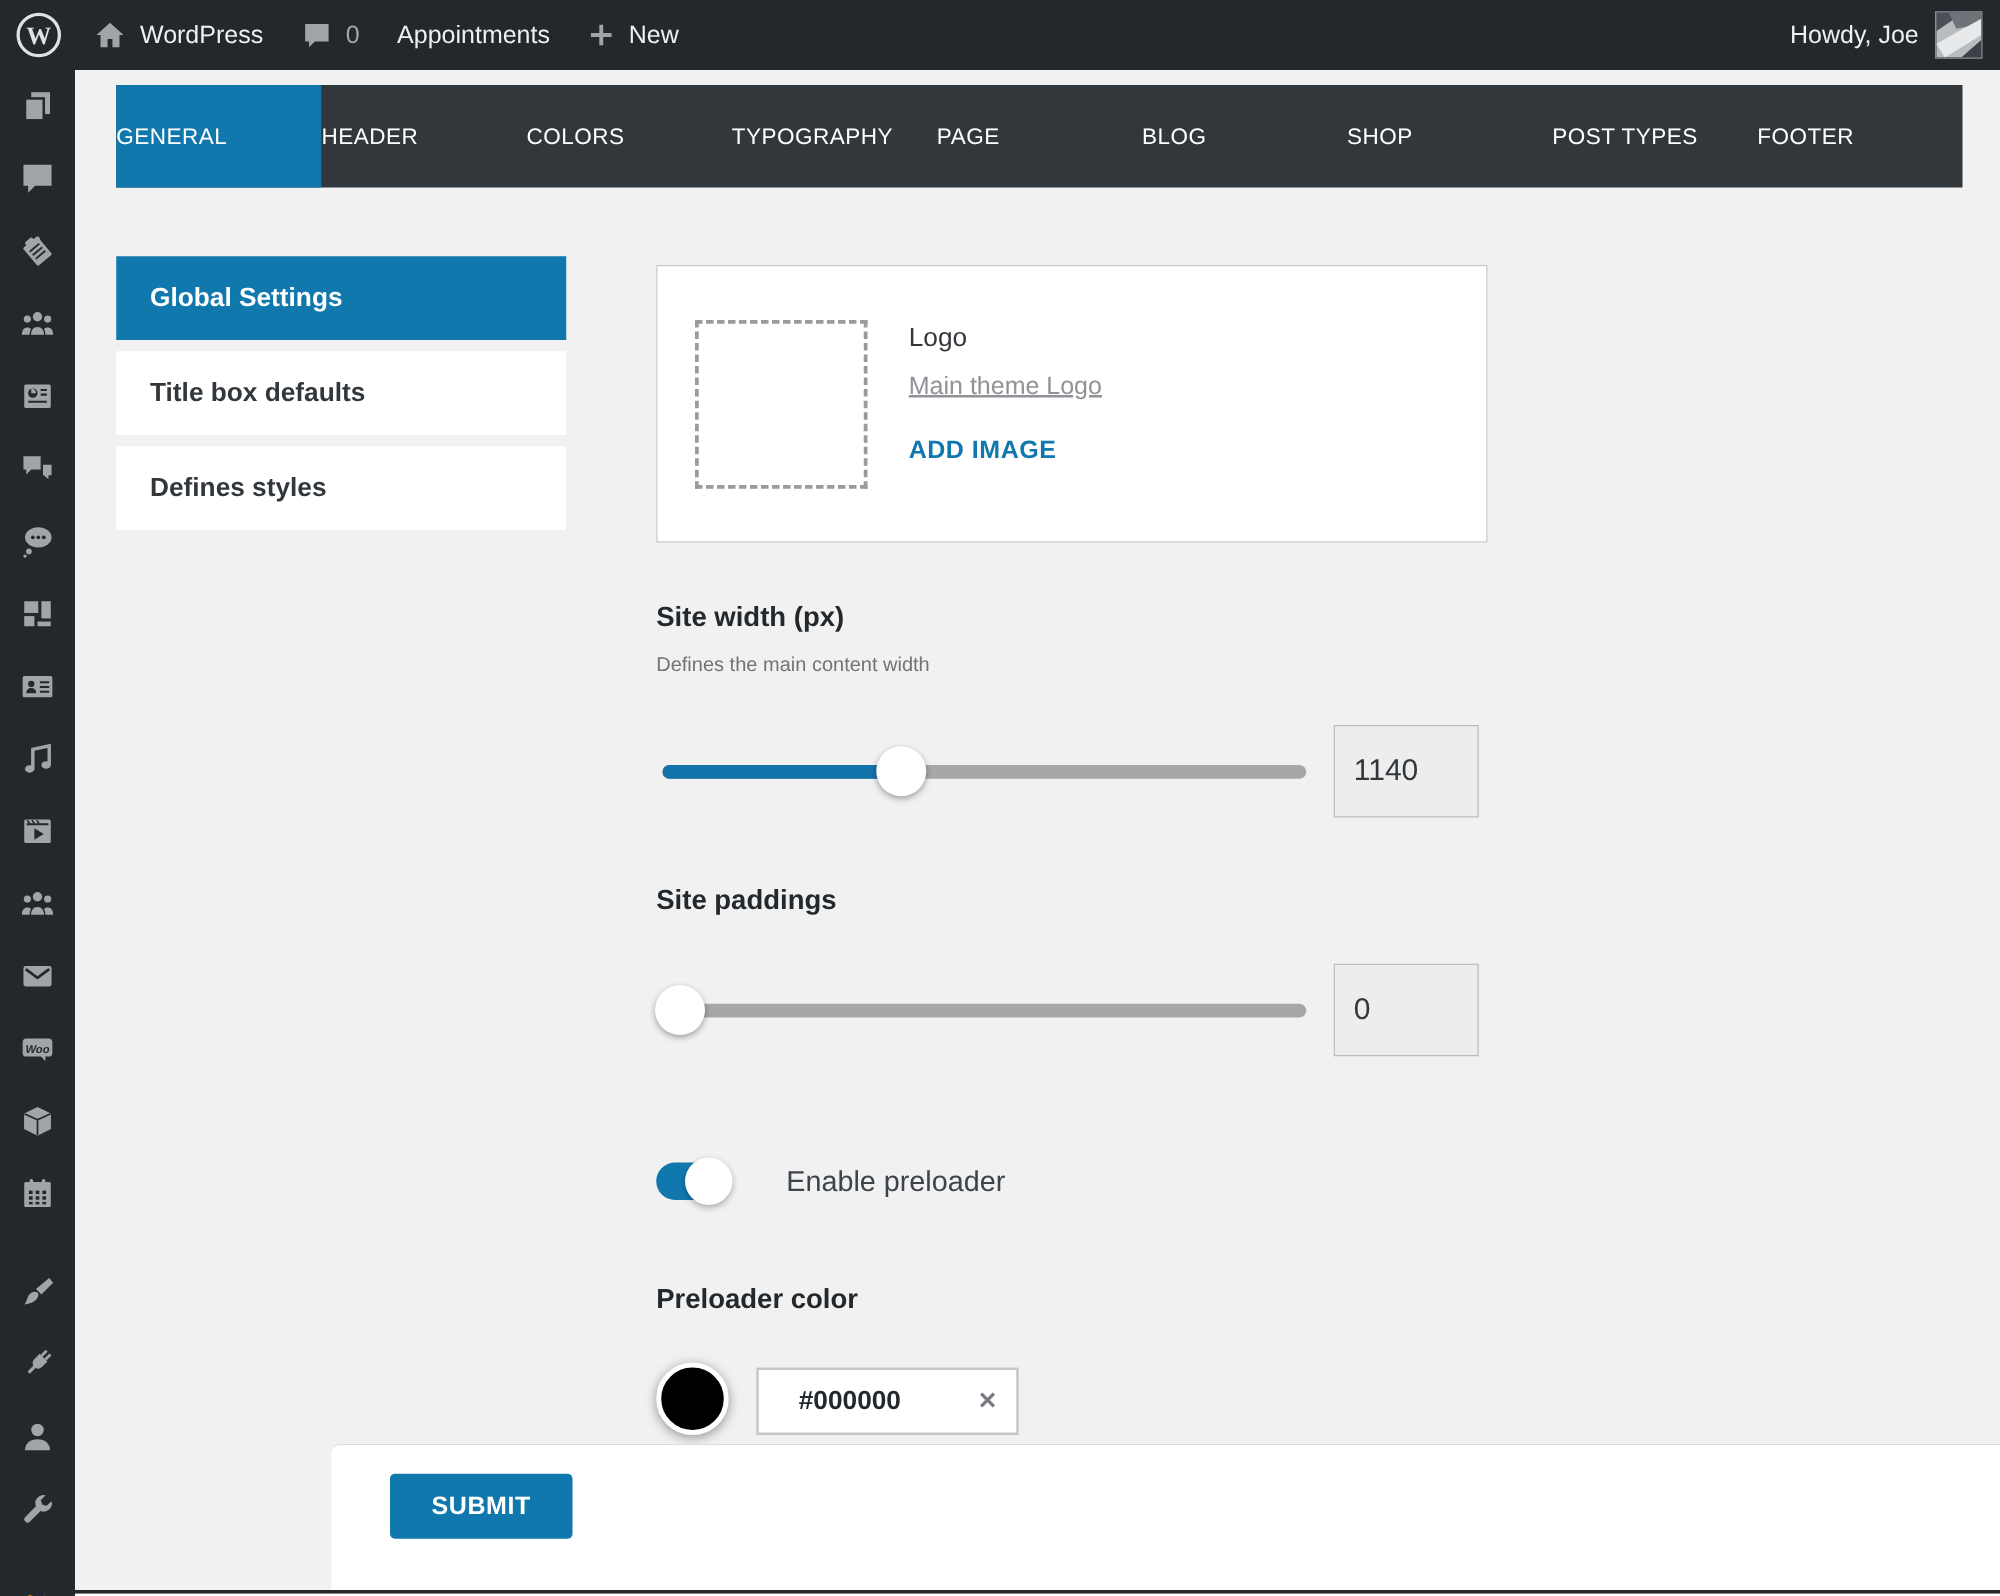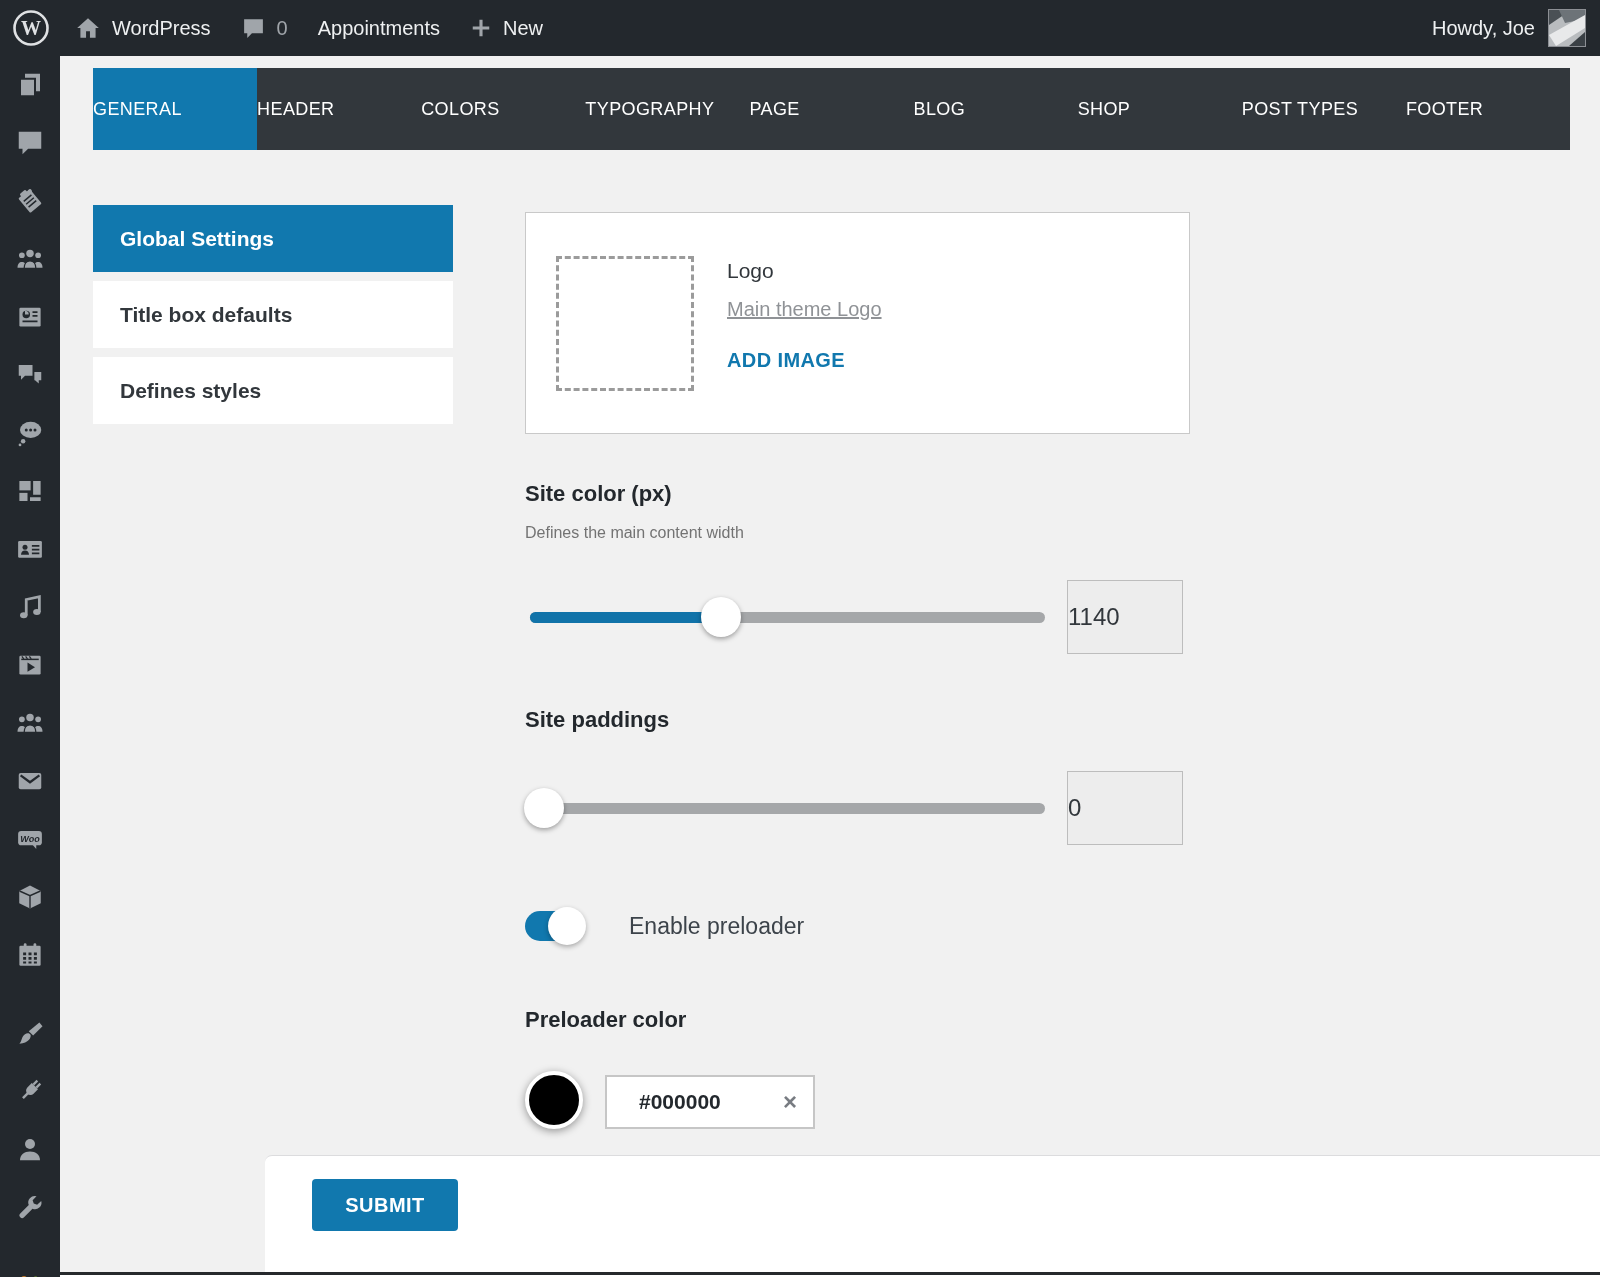--- a/index.html
+++ b/index.html
@@ -64,24 +64,24 @@
   .sw-label { margin-top:47px; }
   .slider-row { display:flex; align-items:center; margin-top:38px; height:74px; }
   .slider { position:relative; width:515px; height:11px; background:#a5a7a9; border-radius:6px; margin-left:5px; }
   .slider-fill { position:absolute; left:0; top:0; bottom:0; background:#1173a9; border-radius:6px 0 0 6px; }
   .slider-handle {
     position:absolute; top:-15px; width:40px; height:40px; background:#ffffff;
     border-radius:50%; box-shadow:0 2px 5px rgba(0,0,0,.35); cursor:grab;
   }
   .value-box {
     margin-left:22px; width:116px; height:74px; background:#ededed; border:1px solid #bdbdbd;
-    font-size:24px; color:#32373c; display:flex; align-items:center; 
+    font-size:24px; color:#32373c; display:flex; align-items:center; padding-left:15px;
   }
   .sp-label { margin-top:53px; }
-  .toggle-row { display:flex; align-items:center; margin-top:66px; }
+  .toggle-row { display:flex; align-items:center; margin-top:85px; }
   .toggle { position:relative; width:58px; height:30px; border-radius:15px; background:#1178ae; cursor:pointer; }
   .toggle-knob {
     position:absolute; right:-3px; top:-4px; width:38px; height:38px; background:#ffffff;
     border-radius:50%; box-shadow:0 2px 5px rgba(0,0,0,.3);
   }
   .toggle-label { margin-left:46px; font-size:23px; color:#3c434a; }
   .pc-label { margin-top:66px; }
   .color-row { display:flex; align-items:flex-end; margin-top:38px;font-weight:bold; }
   .swatch {
     width:58px; height:58px; border-radius:50%; background:#000000;
@@ -375,21 +375,21 @@
 
   <div class="logo-box">
     <div class="logo-placeholder"></div>
     <div class="logo-texts">
       <div class="logo-title">Logo</div>
       <div class="logo-sub">Main theme Logo</div>
       <div class="add-image">ADD IMAGE</div>
     </div>
   </div>
 
-  <div class="section-label sw-label">Site color (px)</div>
+  <div class="section-label sw-label">Site width (px)</div>
   <div class="section-desc">Defines the main content width</div>
   <div class="slider-row">
     <div class="slider">
       <div class="slider-fill" style="width:37%"></div>
       <div class="slider-handle" style="left:calc(37% - 20px)"></div>
     </div>
     <div class="value-box">1140</div>
   </div>
 
   <div class="section-label sp-label">Site paddings</div>

